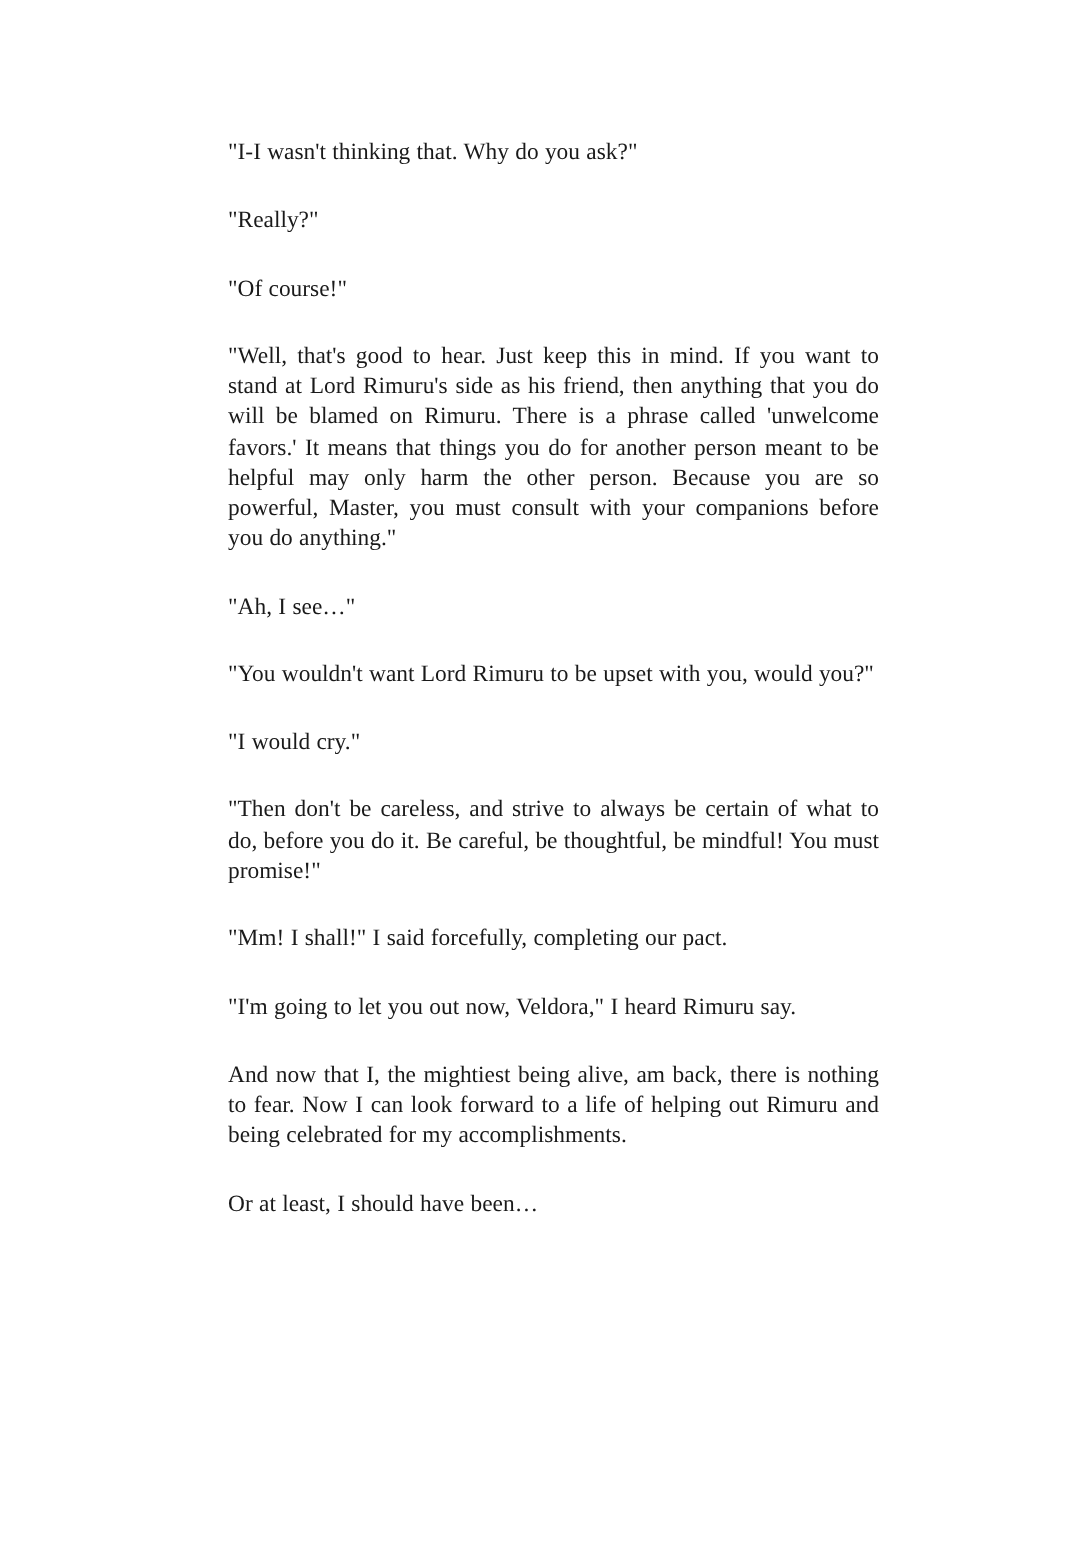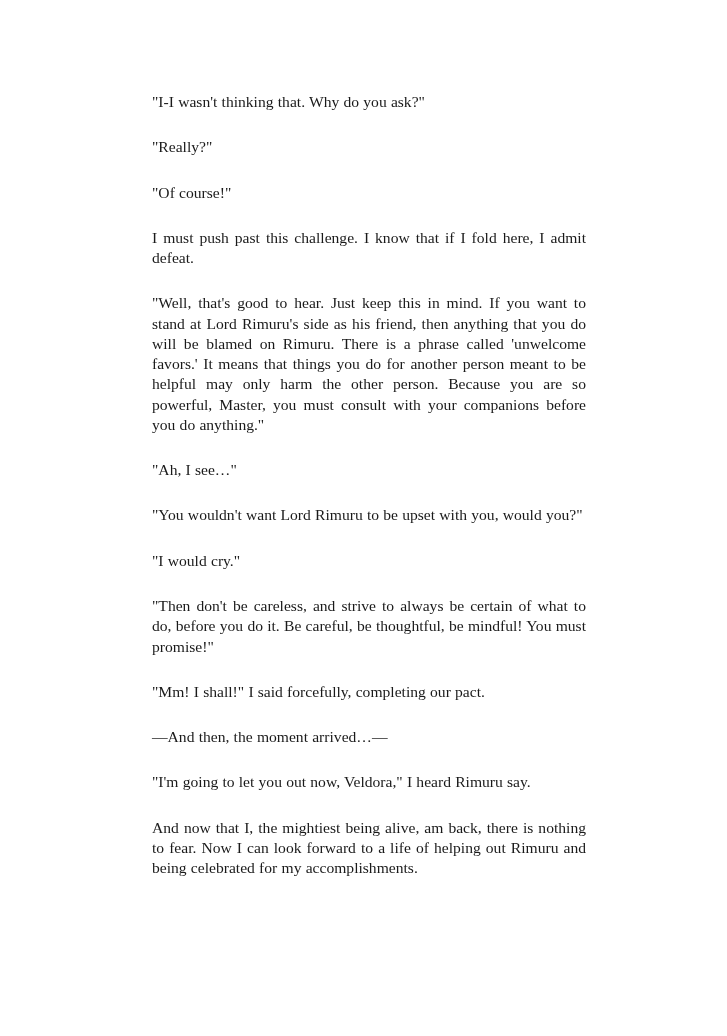--- a/index.html
+++ b/index.html
@@ -44,24 +44,23 @@
   }
 </style>
 </head>
 <body>
 
 <div class="page">
   <div class="text-column">
     <p class="para nojustify">"I-I wasn't thinking that. Why do you ask?"</p>
     <p class="para nojustify">"Really?"</p>
     <p class="para nojustify">"Of course!"</p>
-    <p class="para">I must push past this challenge. I know that if I fold here, I admit defeat.</p>
     <p class="para">"Well, that's good to hear. Just keep this in mind. If you want to stand at Lord Rimuru's side as his friend, then anything that you do will be blamed on Rimuru. There is a phrase called 'unwelcome favors.' It means that things you do for another person meant to be helpful may only harm the other person. Because you are so powerful, Master, you must consult with your companions before you do anything."</p>
     <p class="para nojustify">"Ah, I see…"</p>
     <p class="para">"You wouldn't want Lord Rimuru to be upset with you, would you?"</p>
     <p class="para nojustify">"I would cry."</p>
     <p class="para">"Then don't be careless, and strive to always be certain of what to do, before you do it. Be careful, be thoughtful, be mindful! You must promise!"</p>
     <p class="para nojustify">"Mm! I shall!" I said forcefully, completing our pact.</p>
-    <p class="para nojustify">—And then, the moment arrived…—</p>
     <p class="para nojustify">"I'm going to let you out now, Veldora," I heard Rimuru say.</p>
     <p class="para">And now that I, the mightiest being alive, am back, there is nothing to fear. Now I can look forward to a life of helping out Rimuru and being celebrated for my accomplishments.</p>
+    <p class="para nojustify">Or at least, I should have been…</p>
   </div>
 </div>
 
 </body></html>

